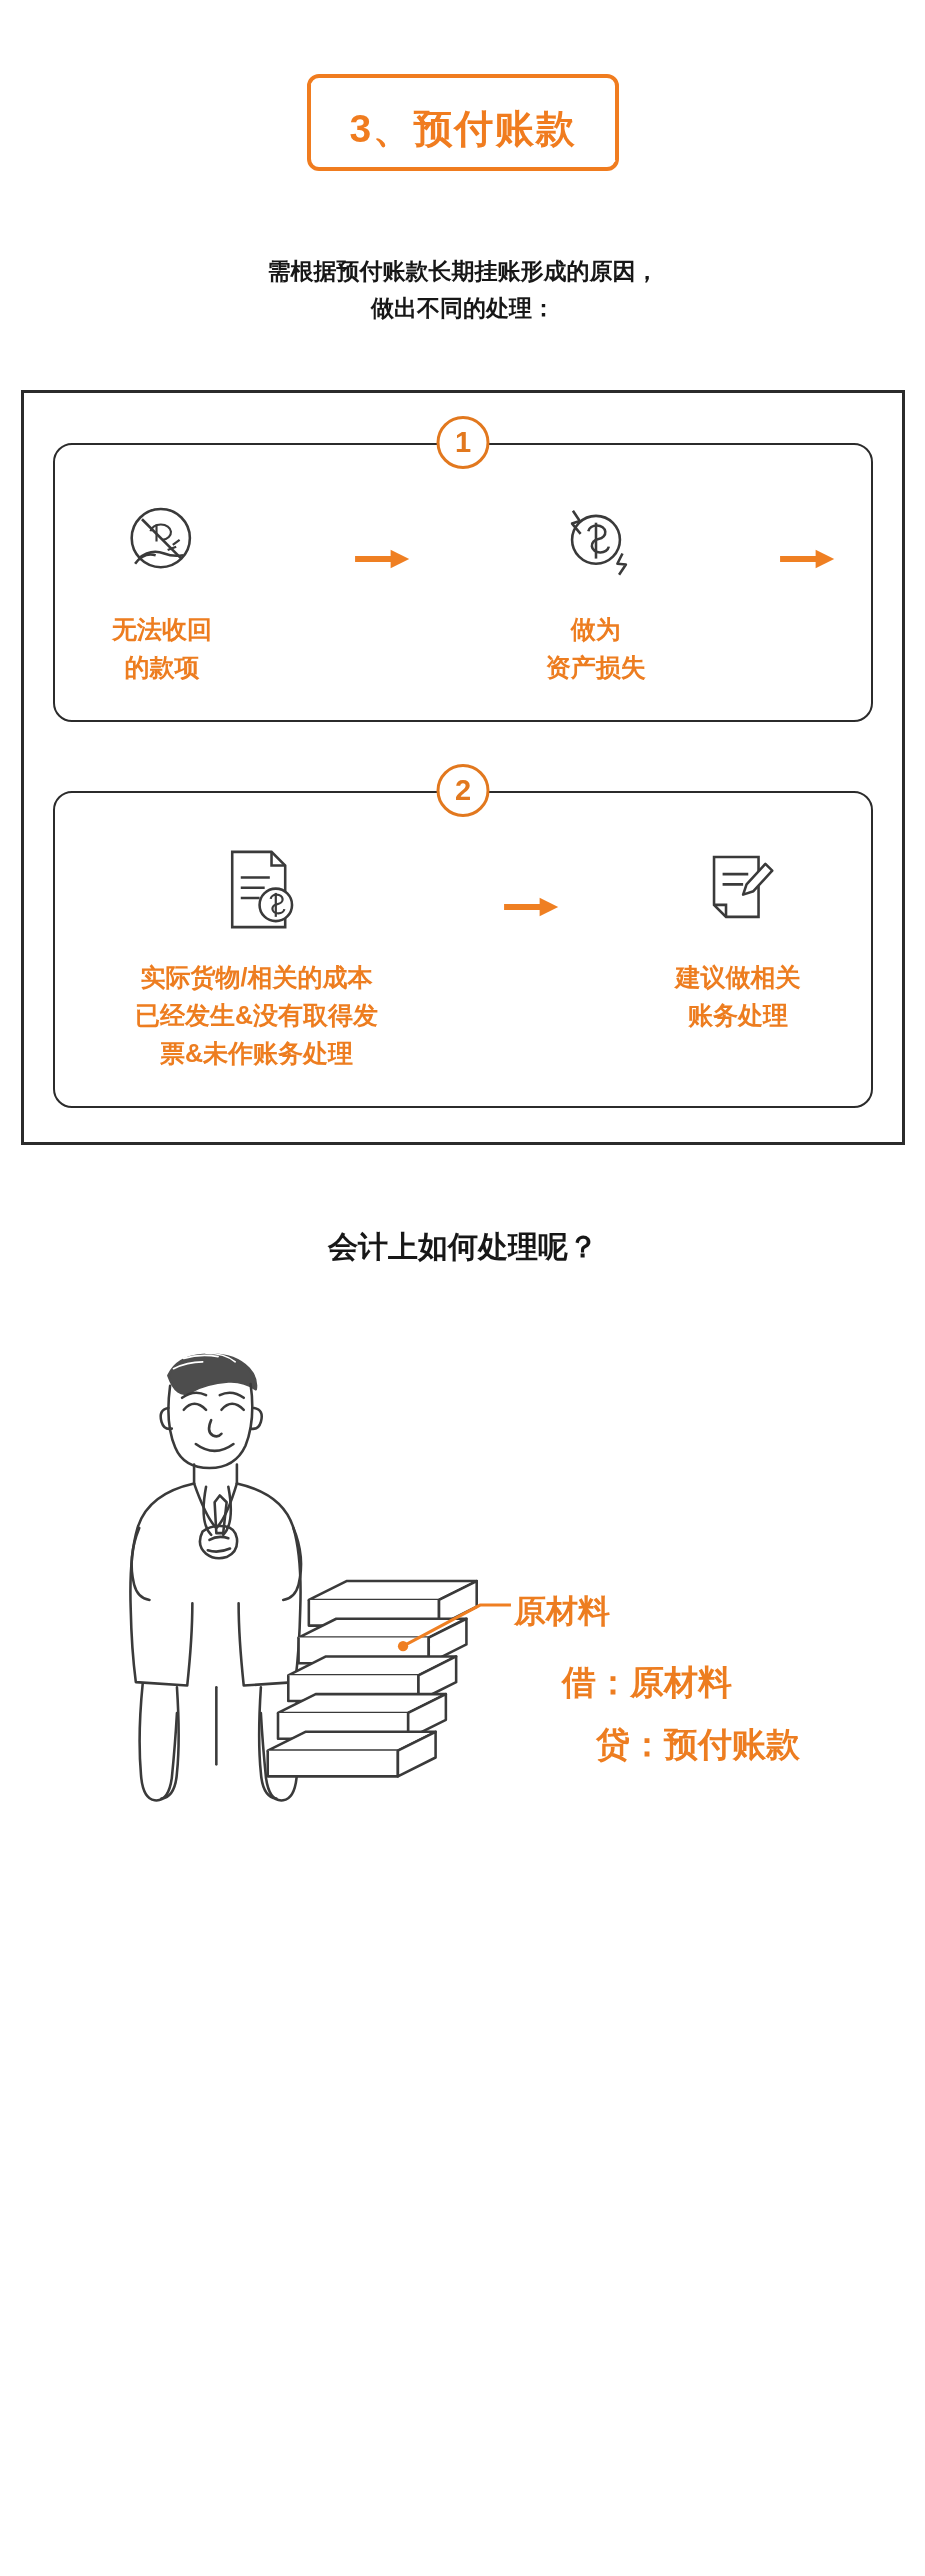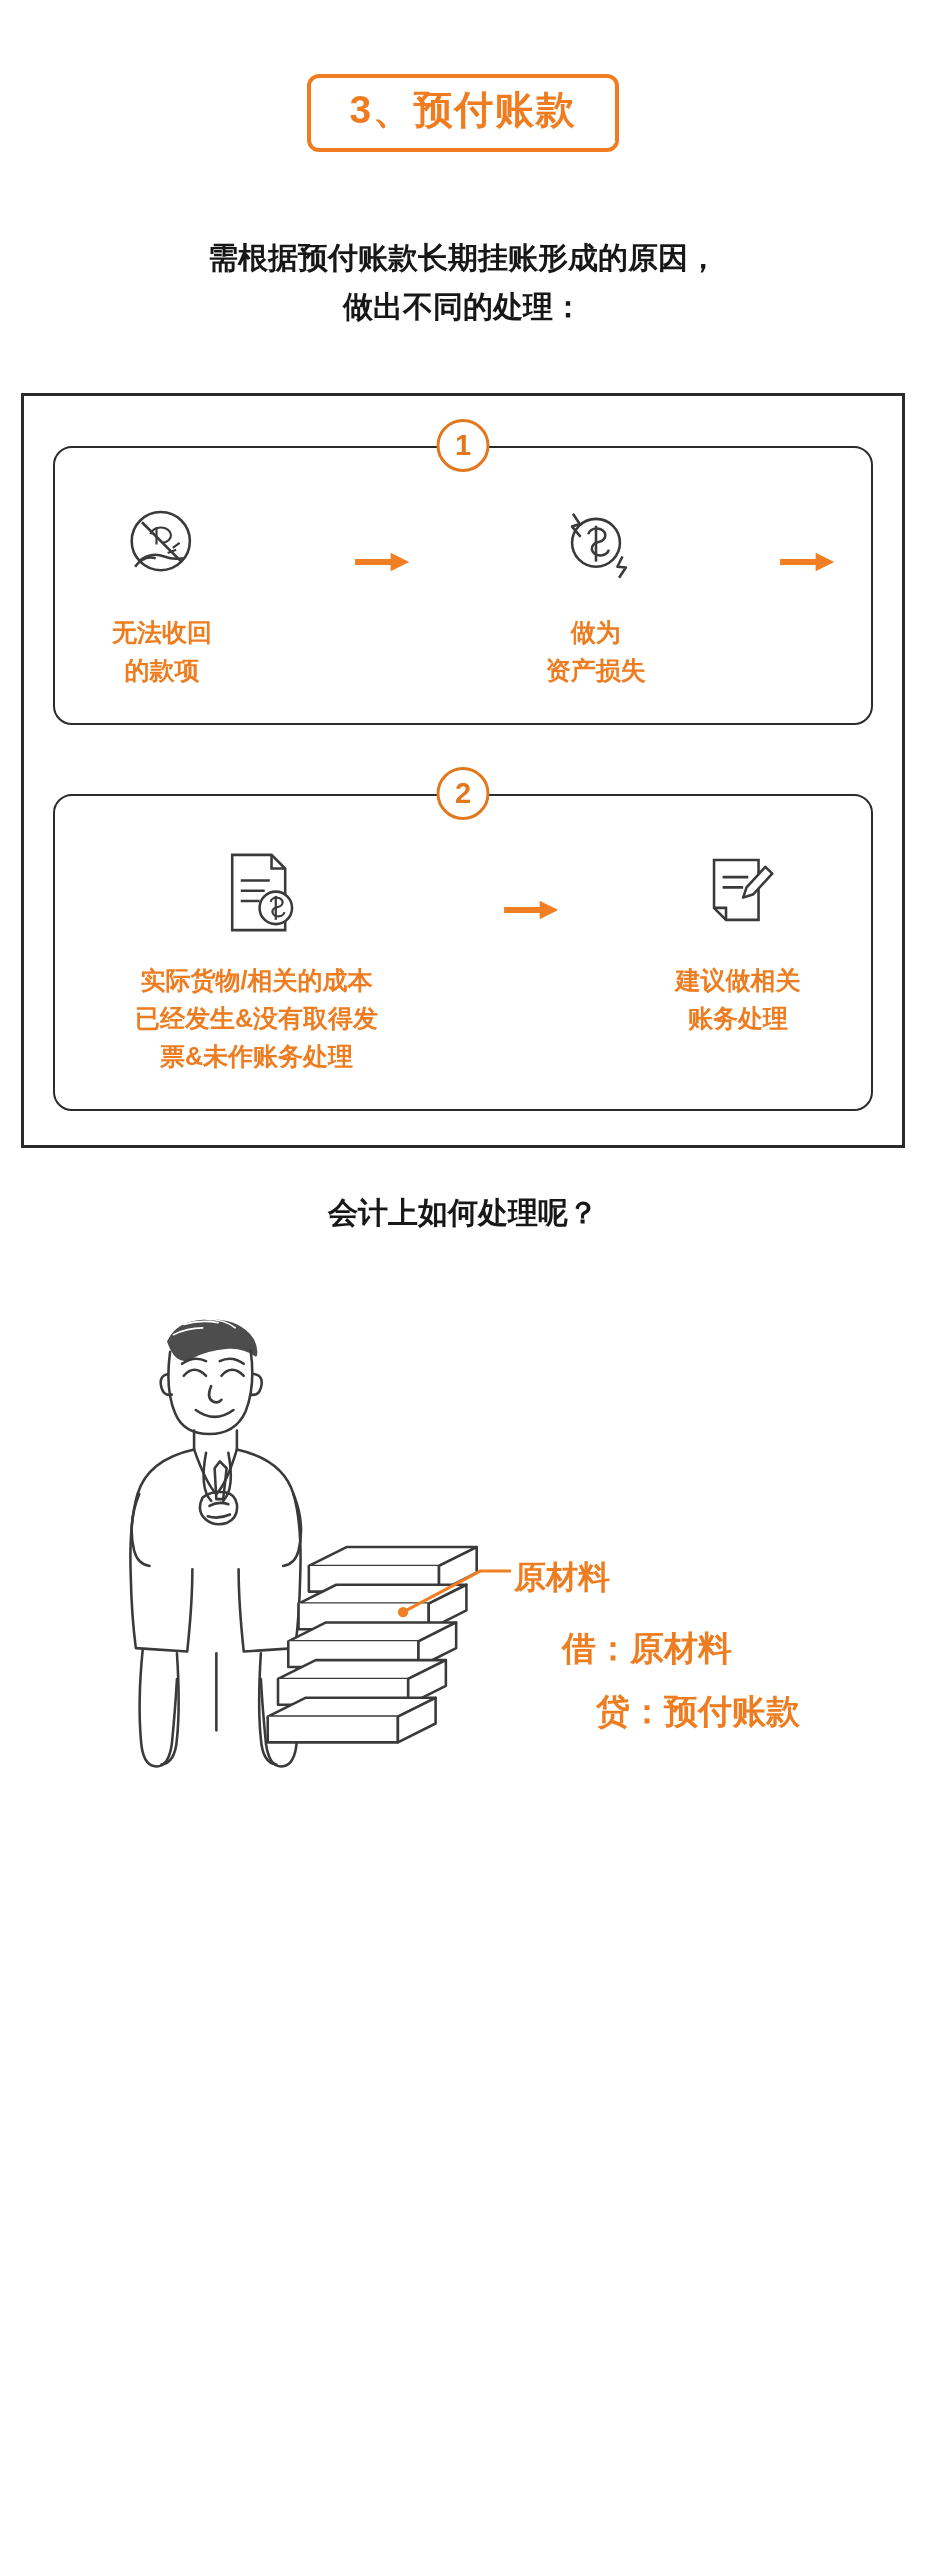--- a/index.html
+++ b/index.html
@@ -18,21 +18,21 @@
 
   
   .title-wrap {
     margin-top: 74px;
     display: flex;
     justify-content: center;
   }
   .title-pill {
     border: 4.3px solid #f07c1f;
     border-radius: 12px;
-    padding: 12px 39px 19px;
+    padding: 31px 39px 19px;
     position: relative;
     text-align: center;
   }
   .title-pill .t {
     font-size: 39px;
     font-weight: bold;
     color: #f07c1f;
     letter-spacing: 1.7px;
     line-height: 1;
   }
@@ -45,21 +45,21 @@
     height: 4.3px;
     background: #ffffff;
   }
   .title-pill:before { left: -1.7px; top: 8.6px; transform: rotate(55deg); }
   .title-pill:after  { right: -1.7px; bottom: 8.6px; transform: rotate(55deg); }
 
   
   .lead {
     margin-top: 82px;
     text-align: center;
-    font-size: 30px;
+    font-size: 23px;
     font-weight: bold;
     line-height: 1.62;
     color: #171717;
   }
 
   
   .frame {
     position: relative;
     margin: 62px 20.6px 0 20.6px;
     border: 3.4px solid #2b2b2b;
@@ -144,21 +144,21 @@
     border-radius: 10.3px;
     padding: 26px 29px 29px 29px;
     font-size: 28px;
     font-weight: bold;
     line-height: 1.62;
     color: #1c1c1c;
   }
 
   
   .question {
-    margin-top: 45px;
+    margin-top: 82px;
     text-align: center;
     font-size: 30px;
     font-weight: bold;
     color: #171717;
   }
 
   
   .illus {
     position: relative;
     margin-top: 51px;

